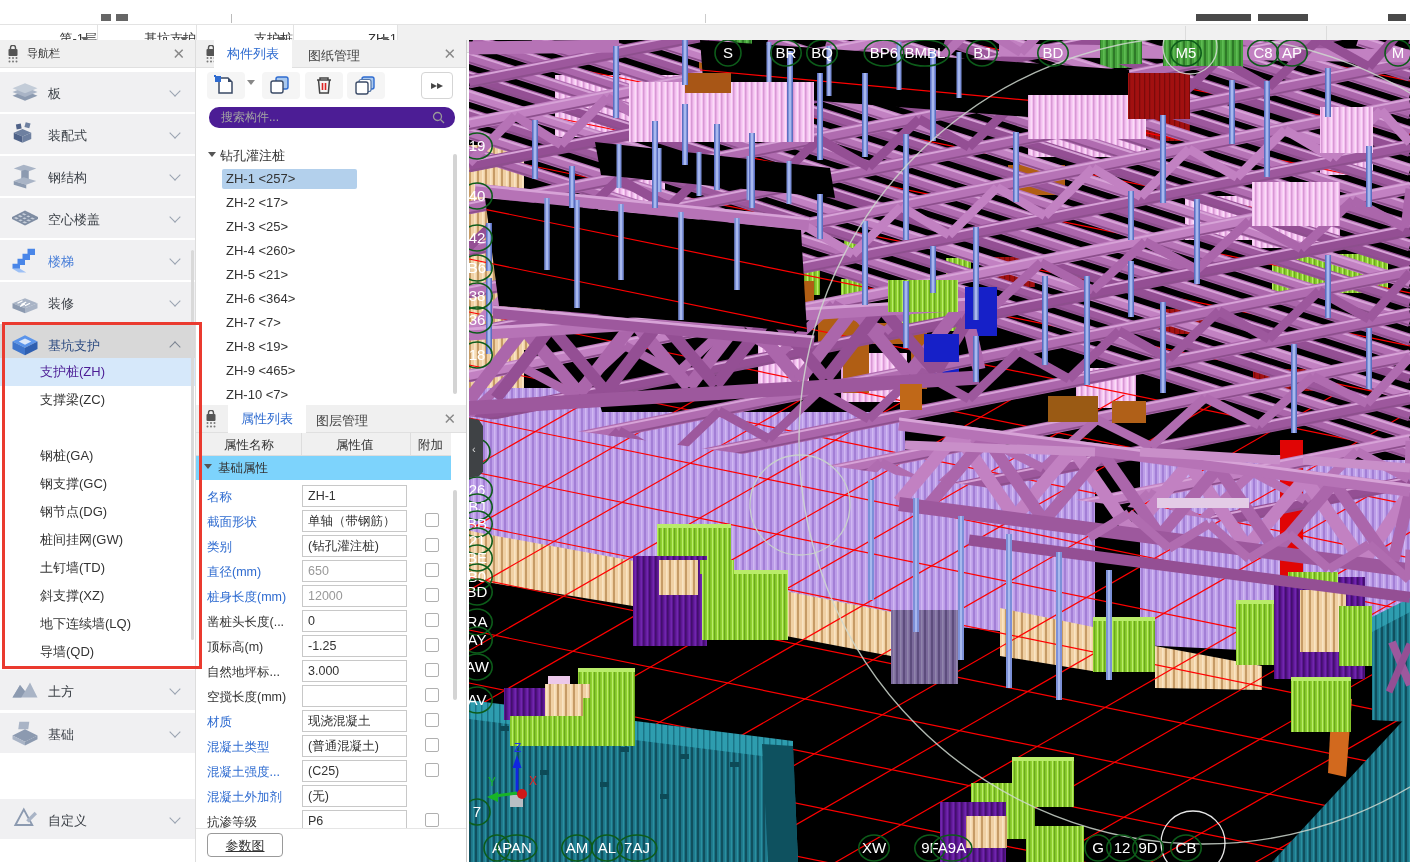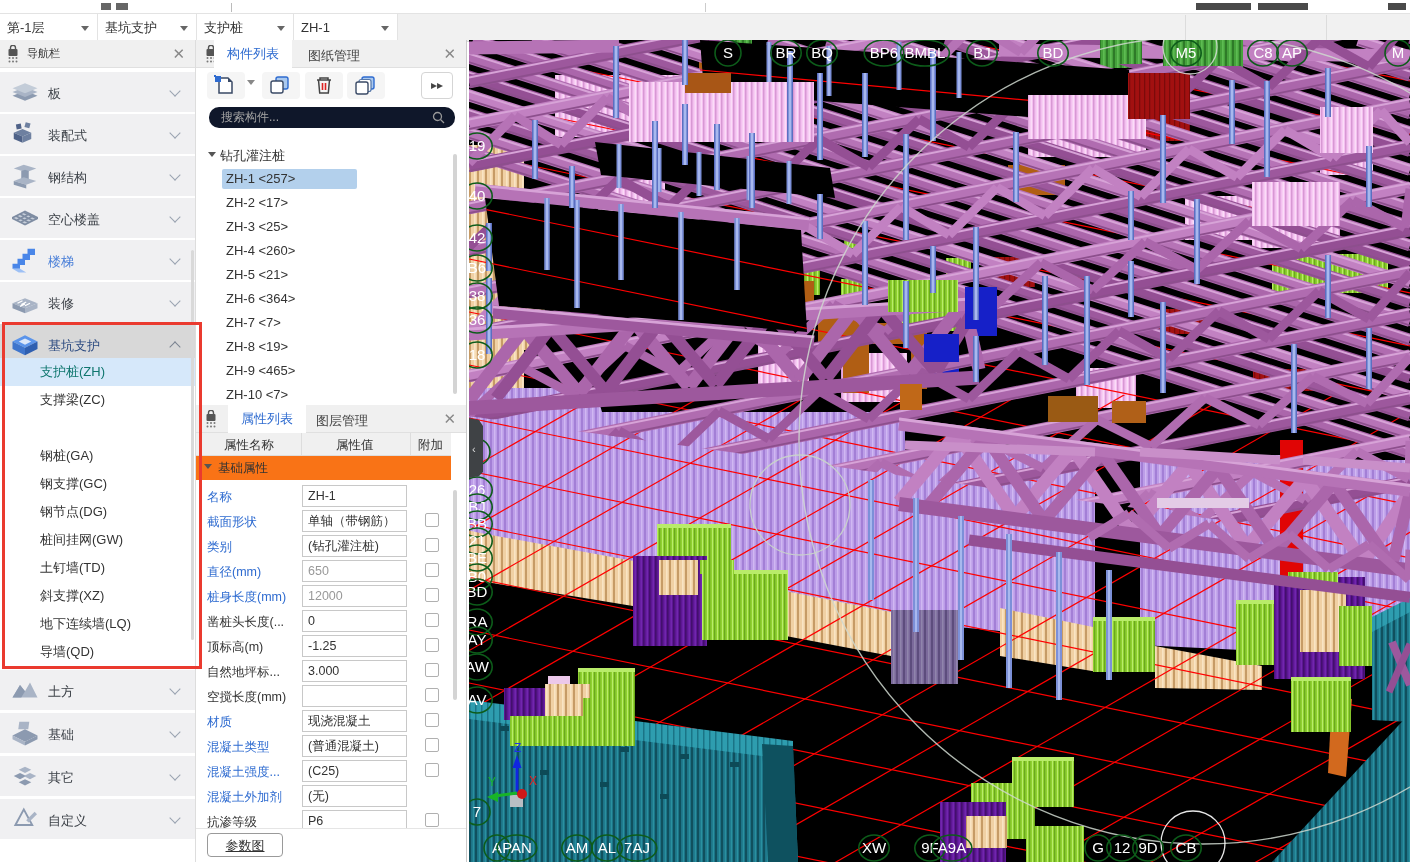--- a/index.html
+++ b/index.html
@@ -1,37 +1,37 @@
 <!DOCTYPE html>
 <html><head><meta charset="utf-8"><style>
 *{margin:0;padding:0;box-sizing:border-box;font-family:"Liberation Sans",sans-serif;}
 html,body{width:1410px;height:862px;overflow:hidden;background:#fff;}
 .abs{position:absolute;}
 
-#topbar{left:0;top:3px;width:1410px;height:40px;background:#fff;}
+#topbar{left:0;top:14px;width:1410px;height:40px;background:#fff;text-align:right;}
 .dd{position:absolute;top:10px;height:29px;background:#fff;border-top:1px solid #e3e3e3;border-bottom:1px solid #d9d9d9;border-right:1px solid #e3e3e3;font-size:13px;color:#333;line-height:28px;padding-left:7px;}
 .dd .car{position:absolute;right:8px;top:12px;width:0;height:0;border-left:4px solid transparent;border-right:4px solid transparent;border-top:5px solid #666;}
 #topgray{position:absolute;left:398px;top:10px;width:1012px;height:29px;background:#f1f1f1;border-top:1px solid #e3e3e3;border-bottom:1px solid #d9d9d9;}
 
 #nav{left:0;top:40px;width:196px;height:822px;background:#fff;border-right:1px solid #ddd;}
 .phead{position:absolute;left:0;width:100%;height:28px;background:#f0f0f0;border-bottom:1px solid #e0e0e0;}
 .ptitle{position:absolute;left:27px;top:6px;font-size:11px;color:#333;}
 .pclose{position:absolute;right:10px;top:5px;font-size:15px;color:#888;}
 .navrow{position:absolute;left:0;width:195px;height:40px;background:#f0f0f2;}
 .navrow .txt{position:absolute;left:48px;top:13px;font-size:13px;color:#3a3f46;}
 .navrow .chev{position:absolute;right:16px;top:15px;width:8px;height:8px;border-right:1.6px solid #9aa3b0;border-bottom:1.6px solid #9aa3b0;transform:rotate(45deg);}
 .navrow .chevup{position:absolute;right:16px;top:19px;width:8px;height:8px;border-right:1.6px solid #7a8390;border-bottom:1.6px solid #7a8390;transform:rotate(225deg);}
 .subrow{position:absolute;left:0;width:195px;height:28px;font-size:13px;color:#333;line-height:28px;padding-left:40px;background:#fff;}
 #redrect{left:2px;top:322px;width:200px;height:347px;border:3px solid #ea3a2f;background:transparent;z-index:50;}
 
 #mid{left:196px;top:40px;width:271px;height:822px;background:#fff;border-right:1px solid #c9c9c9;}
 .tabact{position:absolute;font-size:13px;color:#2e6bd0;background:#fff;text-align:center;}
 .tabina{position:absolute;font-size:13px;color:#444;}
 .tbtn{position:absolute;top:32px;width:38px;height:27px;background:#f5f5f5;border-radius:4px;}
-.searchbox{position:absolute;left:13px;top:67px;width:246px;height:21px;background:#0f172a;border-radius:10px;font-size:12px;color:#a3a3a3;line-height:21px;padding-left:12px;}
+.searchbox{position:absolute;left:13px;top:67px;width:246px;height:21px;background:#4c1d95;border-radius:10px;font-size:12px;color:#a3a3a3;line-height:21px;padding-left:12px;}
 .treeitem{position:absolute;left:30px;font-size:13px;color:#333;}
 .prow{position:absolute;left:0;width:255px;height:25px;}
 .pname{position:absolute;left:11px;top:5px;font-size:12.5px;color:#333;white-space:nowrap;}
 .pnameb{position:absolute;left:11px;top:5px;font-size:12.5px;color:#2e6bd0;white-space:nowrap;}
 .pval{position:absolute;left:106px;top:1px;width:105px;height:22px;border:1px solid #c8c8c8;background:#fff;font-size:12.5px;color:#333;line-height:21px;padding-left:5px;white-space:nowrap;overflow:hidden;}
 .pvalg{color:#999;}
 .pchk{position:absolute;left:229px;top:4px;width:14px;height:14px;border:1px solid #b0b0b0;border-radius:2px;background:#fff;}
 
 #vp{left:469px;top:40px;width:941px;height:822px;background:#000;overflow:hidden;}
 </style></head><body>
@@ -139,21 +139,21 @@
           <g transform="translate(13,13) scale(1.25) translate(-13,-13)">
 <polygon points="3,11 13,6 23,11 13,16" fill="#5b94ea"></polygon>
             <polygon points="3,11 3,17 13,22 13,16" fill="#3f75cc"></polygon>
 <polygon points="23,11 23,17 13,22 13,16" fill="#2f5fb0"></polygon>
             <polygon points="8,11 13,8.5 18,11 13,13.5" fill="#dce8fa"></polygon>
           </g>
         </svg></span>
       <span class="txt" style="color:#2b4a80;">基坑支护</span>
       <span class="chevup"></span>
     </div>
-<div class="subrow" style="top:318px;background:#d6e8fa;color:#0f766e;">支护桩(ZH)</div>
+<div class="subrow" style="top:318px;background:#d6e8fa;color:#4c1d95;">支护桩(ZH)</div>
 <div class="subrow" style="top:346px;">支撑梁(ZC)</div>
 <div class="subrow" style="top:402px;">钢桩(GA)</div>
 <div class="subrow" style="top:430px;">钢支撑(GC)</div>
 <div class="subrow" style="top:458px;">钢节点(DG)</div>
 <div class="subrow" style="top:486px;">桩间挂网(GW)</div>
 <div class="subrow" style="top:514px;">土钉墙(TD)</div>
 <div class="subrow" style="top:542px;">斜支撑(XZ)</div>
 <div class="subrow" style="top:598px;">导墙(QD)</div>
 <div class="subrow" style="top:570px;">地下连续墙(LQ)</div>
 <div class="navrow" style="top:630px;">
@@ -169,32 +169,20 @@
 <div class="navrow" style="top:673px;">
       <span class="abs" style="left:12px;top:7px;"><svg width="26" height="26" viewBox="0 0 26 26">
           <g transform="translate(13,13) scale(1.25) translate(-13,-13)">
 <rect x="9" y="4" width="8" height="6" fill="#a9b4c6" transform="skewX(-8)"></rect>
             <polygon points="3,15 13,10 23,15 13,20" fill="#8c9ab0"></polygon>
 <polygon points="3,15 3,18 13,23 13,20" fill="#a9b4c6"></polygon>
             <polygon points="23,15 23,18 13,23 13,20" fill="#8c9ab0"></polygon>
           </g>
         </svg></span>
       <span class="txt">基础</span>
-      <span class="chev"></span>
-    </div>
-<div class="navrow" style="top:716px;">
-      <span class="abs" style="left:12px;top:7px;"><svg width="26" height="26" viewBox="0 0 26 26">
-          <g transform="translate(13,13) scale(1.25) translate(-13,-13)">
-<polygon points="8,8 13,5.5 18,8 13,10.5" fill="#a9b4c6"></polygon>
-            <polygon points="4,13 9,10.5 14,13 9,15.5" fill="#8c9ab0"></polygon>
-<polygon points="12,13 17,10.5 22,13 17,15.5" fill="#a9b4c6"></polygon>
-            <polygon points="8,18 13,15.5 18,18 13,20.5" fill="#8c9ab0"></polygon>
-          </g>
-        </svg></span>
-      <span class="txt">其它</span>
       <span class="chev"></span>
     </div>
 <div class="navrow" style="top:759px;">
       <span class="abs" style="left:12px;top:7px;"><svg width="26" height="26" viewBox="0 0 26 26">
           <g transform="translate(13,13) scale(1.2) translate(-13,-13)">
 <polygon points="5,18 12,5 19,18" fill="none" stroke="#8c9ab0" stroke-width="1.6"></polygon>
 <path d="M14 14 L21 7 L23 9 L16 16 Z" fill="#a9b4c6"></path>
           </g>
         </svg></span>
       <span class="txt">自定义</span>
@@ -273,21 +261,21 @@
       <div class="tabina" style="left:120px;top:7px;">图层管理</div>
       <span class="pclose">✕</span>
     </div>
 <div class="abs" style="left:0;top:393px;width:255px;height:23px;background:#f0f0f0;border-bottom:1px solid #ddd;">
       <span style="position:absolute;left:28px;top:4px;font-size:12.5px;color:#333;">属性名称</span>
       <span style="position:absolute;left:140px;top:4px;font-size:12.5px;color:#333;">属性值</span>
       <span style="position:absolute;left:222px;top:4px;font-size:12.5px;color:#333;">附加</span>
       <span style="position:absolute;left:105px;top:0;width:1px;height:23px;background:#ddd;"></span>
       <span style="position:absolute;left:214px;top:0;width:1px;height:23px;background:#ddd;"></span>
     </div>
-<div class="abs" style="left:0;top:416px;width:255px;height:24px;background:#f97316;">
+<div class="abs" style="left:0;top:416px;width:255px;height:24px;background:#7dd3fc;">
       <span style="position:absolute;left:8px;top:8px;width:0;height:0;border-top:5px solid #555;border-left:4px solid transparent;border-right:4px solid transparent;"></span>
       <span style="position:absolute;left:22px;top:4px;font-size:12.5px;color:#333;">基础属性</span>
     </div>
 <div class="prow" style="top:444px;">
       <span class="pnameb">名称</span>
       <span class="pval">ZH-1</span>
     </div>
 <div class="prow" style="top:469px;">
       <span class="pnameb">截面形状</span>
       <span class="pval">单轴（带钢筋）</span>

